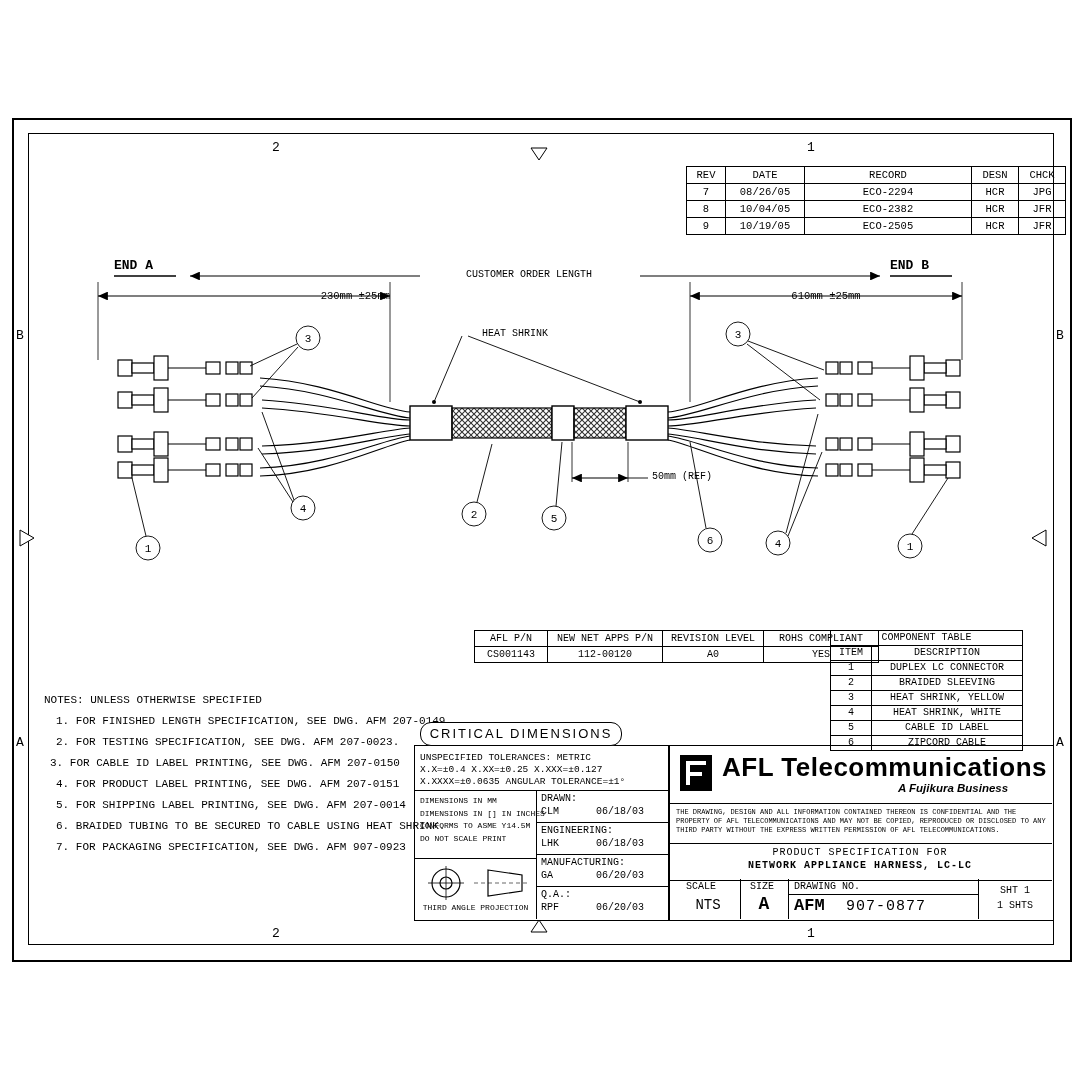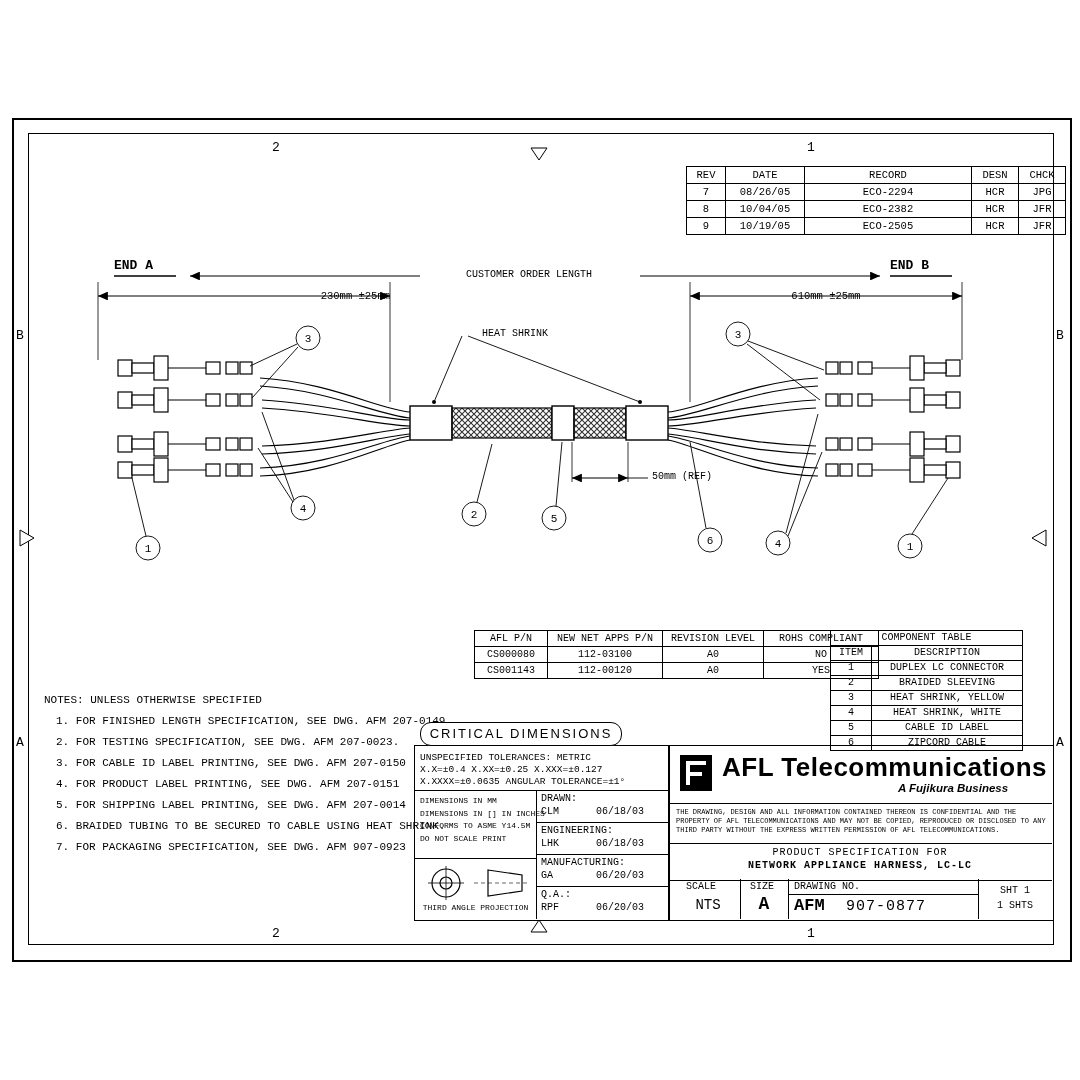--- a/index.html
+++ b/index.html
@@ -302,26 +302,20 @@
     <thead>
       <tr>
         <th style="width:66px">AFL P/N</th>
         <th style="width:108px">NEW NET APPS P/N</th>
         <th style="width:94px">REVISION LEVEL</th>
         <th style="width:108px">ROHS COMPLIANT</th>
       </tr>
     </thead>
     <tbody>
       <tr>
-        <td>CS000080</td>
-        <td>112-03100</td>
-        <td>A0</td>
-        <td>NO</td>
-      </tr>
-      <tr>
         <td>CS001143</td>
         <td>112-00120</td>
         <td>A0</td>
         <td>YES</td>
       </tr>
     </tbody>
   </table>
 
   <table class="t abs" id="comp-table">
     <thead>
@@ -358,21 +352,21 @@
           <td>6</td>
           <td>ZIPCORD CABLE</td>
         </tr>
     </tbody>
   </table>
 
   <div class="abs" id="notes">
     <div class="nt">NOTES: UNLESS OTHERWISE SPECIFIED</div>
     <div class="nt" style="margin-left:12px">1. FOR FINISHED LENGTH SPECIFICATION, SEE DWG. AFM 207-0149</div>
     <div class="nt" style="margin-left:12px">2. FOR TESTING SPECIFICATION, SEE DWG. AFM 207-0023.</div>
-    <div class="nt" style="margin-left:12px">3. FOR CABLE ID LABEL PRINTING, SEE DWG. AFM 207-0150</div>
+    <div class="nt" style="margin-left:6px">3. FOR CABLE ID LABEL PRINTING, SEE DWG. AFM 207-0150</div>
     <div class="nt" style="margin-left:12px">4. FOR PRODUCT LABEL PRINTING, SEE DWG. AFM 207-0151</div>
     <div class="nt" style="margin-left:12px">5. FOR SHIPPING LABEL PRINTING, SEE DWG. AFM 207-0014</div>
     <div class="nt" style="margin-left:12px">6. BRAIDED TUBING TO BE SECURED TO CABLE USING HEAT SHRINK.</div>
     <div class="nt" style="margin-left:12px">7. FOR PACKAGING SPECIFICATION, SEE DWG. AFM 907-0923</div>
   </div>
 
   <div class="abs" id="crit-box"></div>
   <div class="abs" id="crit-label">CRITICAL DIMENSIONS</div>
   <div class="abs" id="tol-text">
     <div>UNSPECIFIED TOLERANCES:  METRIC</div>

